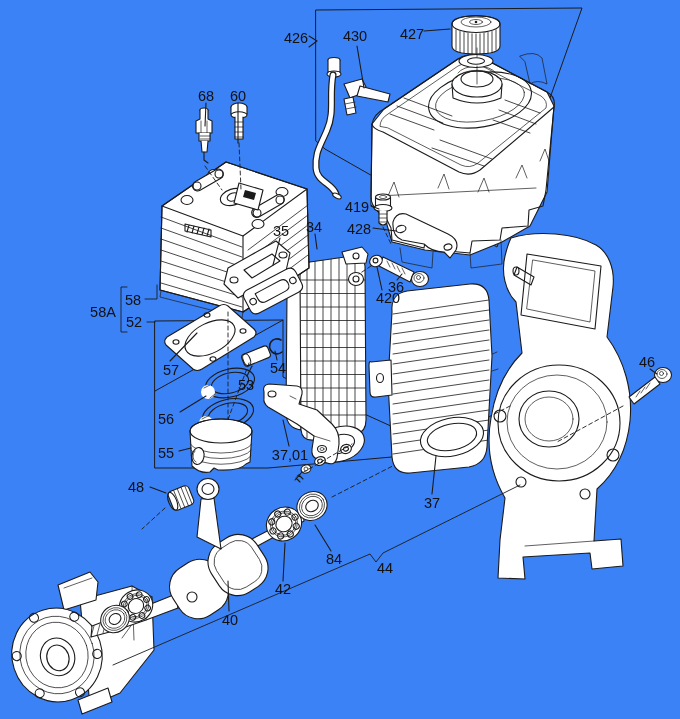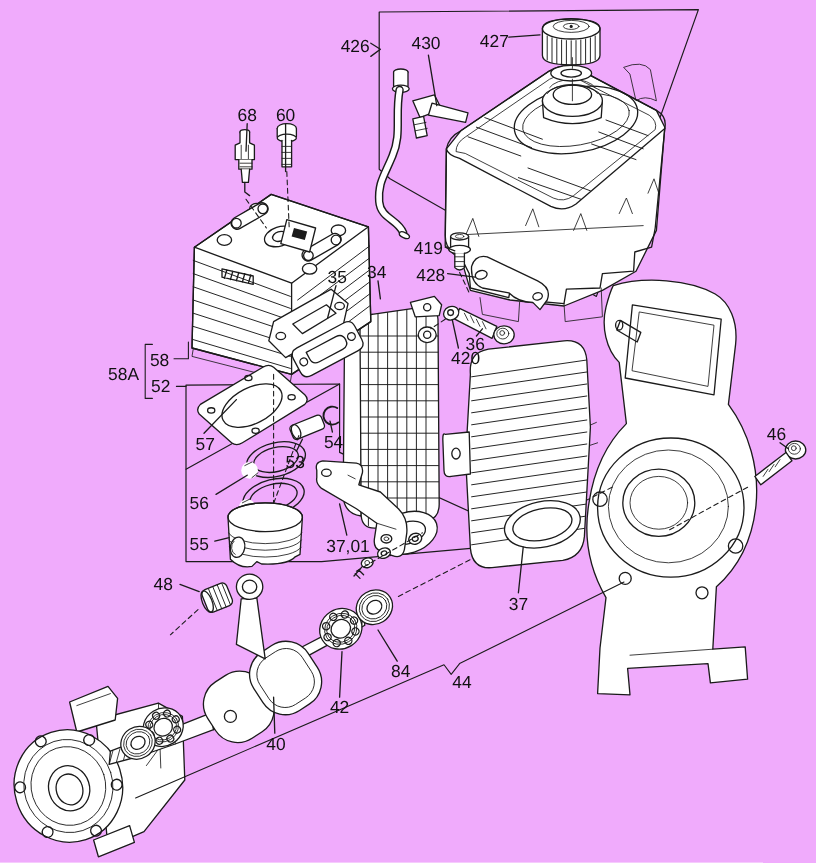--- a/index.html
+++ b/index.html
@@ -1,16 +1,16 @@
 <!DOCTYPE html>
 <html><head>
 <meta charset="utf-8">
 <style>
   html,body{margin:0;padding:0;background:#fff;}
-  .stage{position:relative;width:680px;height:719px;background:#f0abfc;overflow:hidden;
+  .stage{position:relative;width:680px;height:719px;background:#3b82f6;overflow:hidden;
          font-family:"Liberation Sans", sans-serif;}
   svg{position:absolute;left:0;top:0;}
   svg *{stroke:#1b1b1b;fill:none;stroke-width:1.1;stroke-linejoin:round;stroke-linecap:round;}
   .f{fill:#ffffff;}
   .dk{fill:#1b1b1b;stroke:none;}
   .thin{stroke-width:.7;}
   .g{stroke-width:.8;}
   .box{stroke-width:1;}
   .lead{stroke-width:.9;}
   .dash{stroke-width:.9;stroke-dasharray:4 3;}

